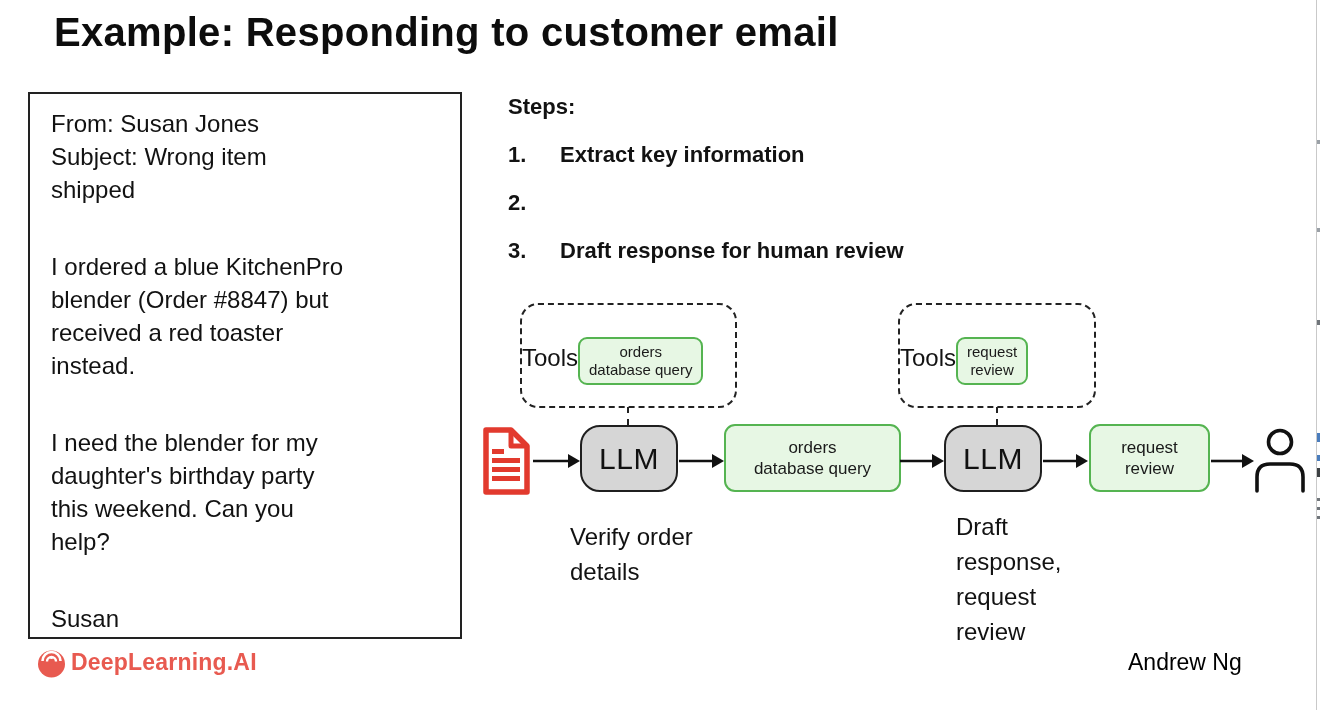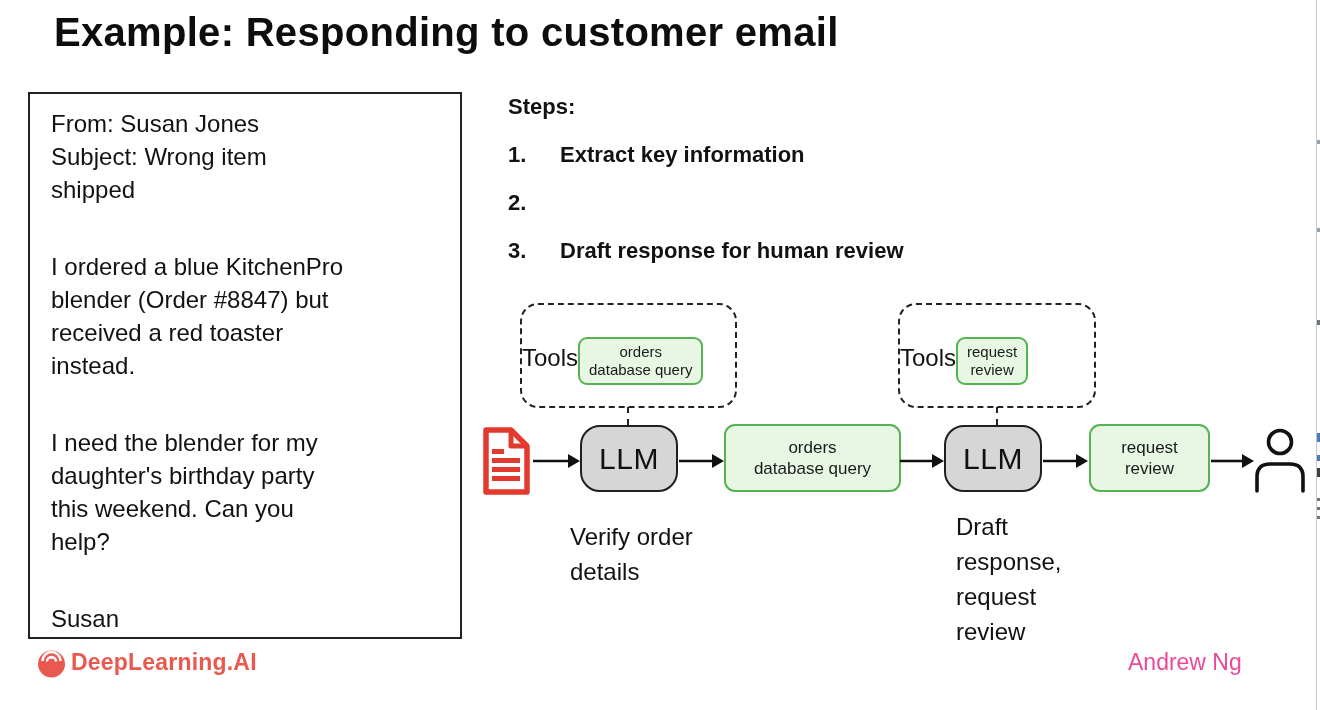--- a/index.html
+++ b/index.html
@@ -63,21 +63,21 @@
   .action-box-1{left:724px;width:177px;}
   .action-box-2{left:1089px;width:121px;}
   .caption{font-size:24px;line-height:35px;white-space:pre-line;color:#121212;}
   .caption-1{left:570px;top:511px;margin-top:8px;}
   .caption-2{left:956px;top:509px;}
   .arrow{top:450px;height:22px;}
 
   
   .brand{left:36px;top:645px;display:flex;align-items:center;}
   .brand-text{font-size:23px;font-weight:700;color:#e85a50;margin-left:4px;letter-spacing:.2px;}
-  .author{left:1128px;top:649px;font-size:23px;color:#ec4899;}
+  .author{left:1128px;top:649px;font-size:23px;color:#000000;}
   .edge-line{left:1316px;top:0;width:1px;height:710px;background:#c9c9c9;}
   .speck{left:1317px;width:3px;}
 </style>
 </head>
 <body>
 
 <div class="slide">
 
   <div class="abs title">Example: Responding to customer email</div>
 

